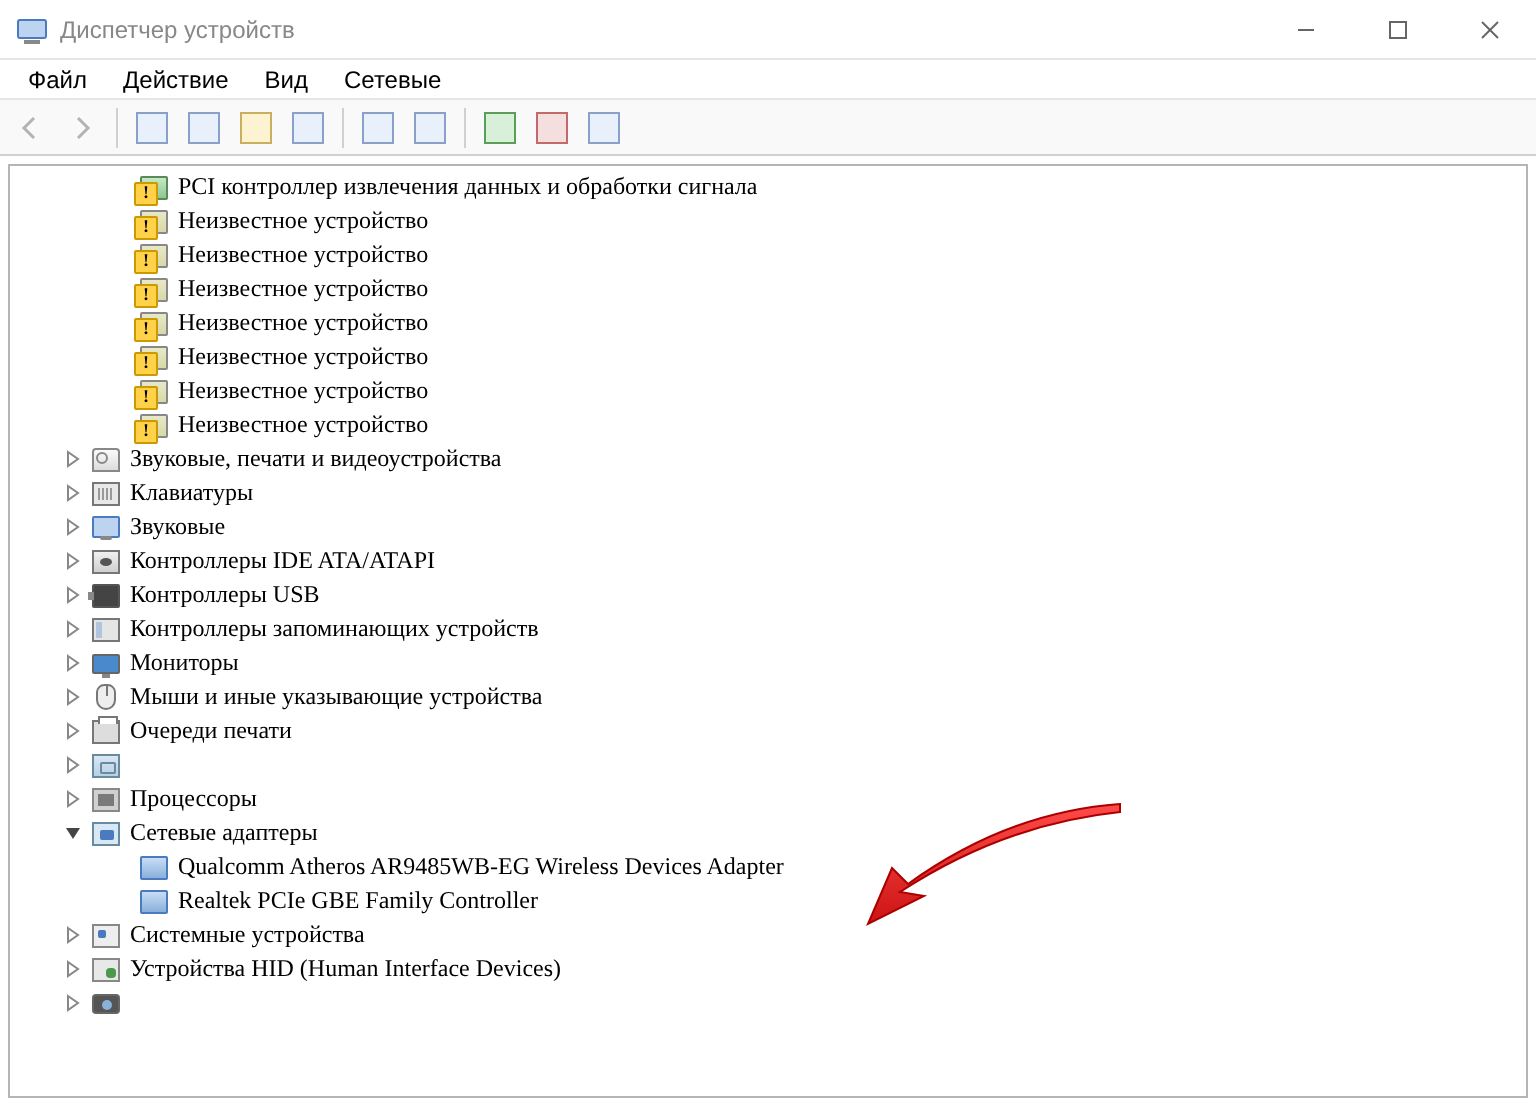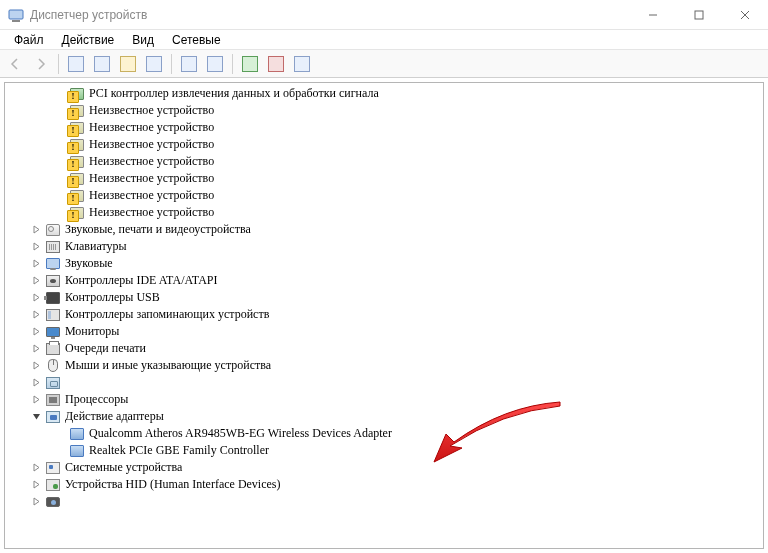--- a/index.html
+++ b/index.html
@@ -363,42 +363,42 @@
         </span>
         <span class="node-label">Мониторы</span>
       </div>
       <div class="node" style="--indent: 24px;">
         <span class="arrow ">
           <svg viewBox="0 0 9 9">
             <path d="M2 1 L7 4.5 L2 8 Z" fill="none" stroke="#888"></path>
           </svg>
         </span>
         <span class="node-icon">
+          <span class="ico ico-mouse"></span>
+        </span>
+        <span class="node-label">Мыши и иные указывающие устройства</span>
+      </div>
+      <div class="node" style="--indent: 24px;">
+        <span class="arrow ">
+          <svg viewBox="0 0 9 9">
+            <path d="M2 1 L7 4.5 L2 8 Z" fill="none" stroke="#888"></path>
+          </svg>
+        </span>
+        <span class="node-icon">
           <span class="ico ico-printer"></span>
         </span>
         <span class="node-label">Очереди печати</span>
       </div>
       <div class="node" style="--indent: 24px;">
         <span class="arrow ">
           <svg viewBox="0 0 9 9">
             <path d="M2 1 L7 4.5 L2 8 Z" fill="none" stroke="#888"></path>
           </svg>
         </span>
         <span class="node-icon">
-          <span class="ico ico-mouse"></span>
-        </span>
-        <span class="node-label">Мыши и иные указывающие устройства</span>
-      </div>
-      <div class="node" style="--indent: 24px;">
-        <span class="arrow ">
-          <svg viewBox="0 0 9 9">
-            <path d="M2 1 L7 4.5 L2 8 Z" fill="none" stroke="#888"></path>
-          </svg>
-        </span>
-        <span class="node-icon">
           <span class="ico ico-software"></span>
         </span>
       </div>
       <div class="node" style="--indent: 24px;">
         <span class="arrow ">
           <svg viewBox="0 0 9 9">
             <path d="M2 1 L7 4.5 L2 8 Z" fill="none" stroke="#888"></path>
           </svg>
         </span>
         <span class="node-icon">
@@ -408,21 +408,21 @@
       </div>
       <div class="node" style="--indent: 24px;">
         <span class="arrow ">
           <svg viewBox="0 0 9 9">
             <path d="M1 2 L8 2 L4.5 7.5 Z" fill="#444"></path>
           </svg>
         </span>
         <span class="node-icon">
           <span class="ico ico-net"></span>
         </span>
-        <span class="node-label">Действие адаптеры</span>
+        <span class="node-label">Сетевые адаптеры</span>
       </div>
       <div class="node" style="--indent: 48px;">
         <span class="arrow blank"></span>
         <span class="node-icon">
           <span class="ico ico-netcard"></span>
         </span>
         <span class="node-label">Qualcomm Atheros AR9485WB-EG Wireless Devices Adapter</span>
       </div>
       <div class="node" style="--indent: 48px;">
         <span class="arrow blank"></span>

